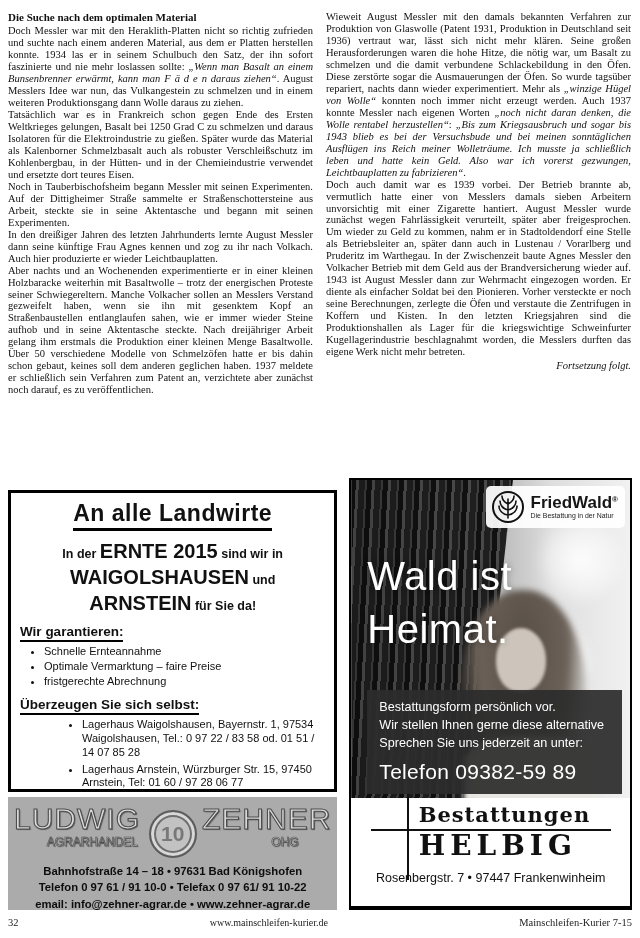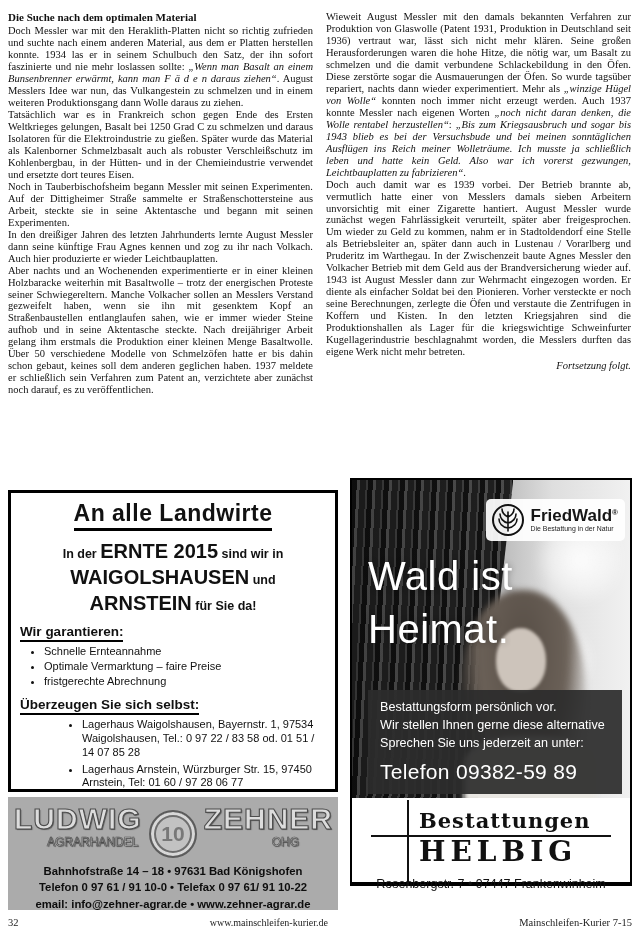--- a/index.html
+++ b/index.html
@@ -32,21 +32,21 @@
   .z-sect-h { display:inline-block; font-size:13.5px; font-weight:bold;
               border-bottom:2px solid #000; padding-bottom:1px; margin-bottom:2px; }
   .z-list { list-style:disc; margin:1px 0 0 24px; font-size:11px; line-height:1.25; }
   .z-list li { margin-bottom:1px; }
   .z-list.loc { font-size:11px; }
   .z-list.loc li { margin-bottom:3px;margin-left:38px; }
 
   .zehner-logo-block { margin-top:5px; background:#ababab; height:113px; overflow:hidden;
                        padding:5px 6px; text-align:center; font-family:"Liberation Sans", sans-serif; }
   .lz-wrap { position:relative; height:56px; }
-  .lz-name { display:flex; justify-content:space-between; gap:62px; font-size:30px; font-weight:bold;
+  .lz-name { display:flex; justify-content:space-between; gap:62px; font-size:30px; font-weight:normal;
              letter-spacing:1px; line-height:1.1; color:#dcdcdc;
              -webkit-text-stroke:1.1px #4d4d4d; text-shadow:1px 1px 1px #5a5a5a; }
   .lz-sub { display:flex; justify-content:space-between; width:252px; margin:0 auto;
             font-size:12px; font-weight:normal; color:#dcdcdc;
             -webkit-text-stroke:.7px #4d4d4d; text-shadow:1px 1px 1px #5a5a5a; }
   .lz-badge { position:absolute; left:50%; top:8px; transform:translateX(-50%);
               width:48px; height:48px; border-radius:50%; background:#c2c2c2;
               border:2px solid #5c5c5c; box-shadow:inset 0 0 0 3px #d8d8d8, inset 0 0 0 5px #6e6e6e;
               display:flex; align-items:center; justify-content:center; }
   .lz-badge span { font-size:21px; font-weight:bold; color:#787878; }
@@ -66,35 +66,35 @@
                     background:radial-gradient(circle, rgba(255,255,255,.95), rgba(255,255,255,0)); }
   .bokeh1 { right:10px; top:40px; width:80px; height:80px; }
   .bokeh2 { right:40px; top:150px; width:60px; height:60px; }
   .girl-hair { position:absolute; right:44px; top:110px; width:126px; height:215px; border-radius:48%;
                background:radial-gradient(ellipse at 50% 28%, #574e46 0%, #6b6158 50%, rgba(107,97,88,0) 78%);
                filter:blur(3px); }
   .girl-face { position:absolute; right:84px; top:148px; width:50px; height:64px;
                border-radius:50% 50% 46% 46%; background:#cdc4bb; filter:blur(1.5px); }
   .girl-top { position:absolute; right:34px; top:256px; width:132px; height:66px;
               border-radius:42% 42% 0 0; background:#e9e7e2; filter:blur(2.5px); }
-  .fw-logo { position:absolute; top:19px; right:5px; display:flex; align-items:center; gap:6px;
+  .fw-logo { position:absolute; top:6px; right:5px; display:flex; align-items:center; gap:6px;
              background:rgba(255,255,255,.93); border-radius:5px; padding:4px 7px 4px 5px; }
   .fw-texts { font-family:"Liberation Sans", sans-serif; line-height:1; text-align:left; }
   .fw-brand { font-size:17px; font-weight:bold; color:#161616; }
   .fw-reg { font-size:8px; vertical-align:super; font-weight:bold; }
   .fw-tagline { font-size:6.9px; color:#222; margin-top:2px; }
   .wald-headline { position:absolute; left:16px; top:70px; font-family:"Liberation Sans", sans-serif;
                    font-size:40px; font-weight:400; color:#fff; line-height:1.32; letter-spacing:.5px;
                    text-shadow:0 0 6px rgba(0,0,0,.3); }
   .dark-box { position:absolute; left:16px; right:8px; bottom:4px; background:rgba(44,44,44,.93);
               color:#fff; padding:9px 12px 10px 12px; font-family:"Liberation Sans", sans-serif; }
   .dark-box .info-line { font-size:12.6px; line-height:1.42; }
   .fw-phone { font-size:21px; margin-top:7px; letter-spacing:.3px; }
 
-  .helbig-area { height:84px; background:#fff; padding:8px 8px 6px 8px; position:relative; }
+  .helbig-area { height:108px; background:#fff; padding:2px 8px 6px 8px; position:relative; }
   .helbig-logo { position:relative; width:240px; margin:2px auto 0 auto; padding-left:48px; text-align:left; }
   .helbig-vline { position:absolute; left:36px; top:-8px; width:2px; height:86px; background:#111; }
   .helbig-hline { position:absolute; left:0; right:0; top:27px; height:2px; background:#111; }
   .helbig-top { font-family:"DejaVu Serif", serif; font-weight:bold; font-size:21px;
                 letter-spacing:1px; line-height:1.2; }
   .helbig-name { font-family:"DejaVu Serif", serif; font-weight:bold; font-size:28px;
                  letter-spacing:5px; line-height:1.15; margin-top:3px; }
   .helbig-addr { text-align:center; font-family:"Liberation Sans", sans-serif; font-size:12.5px;
                  margin-top:9px; }
 

